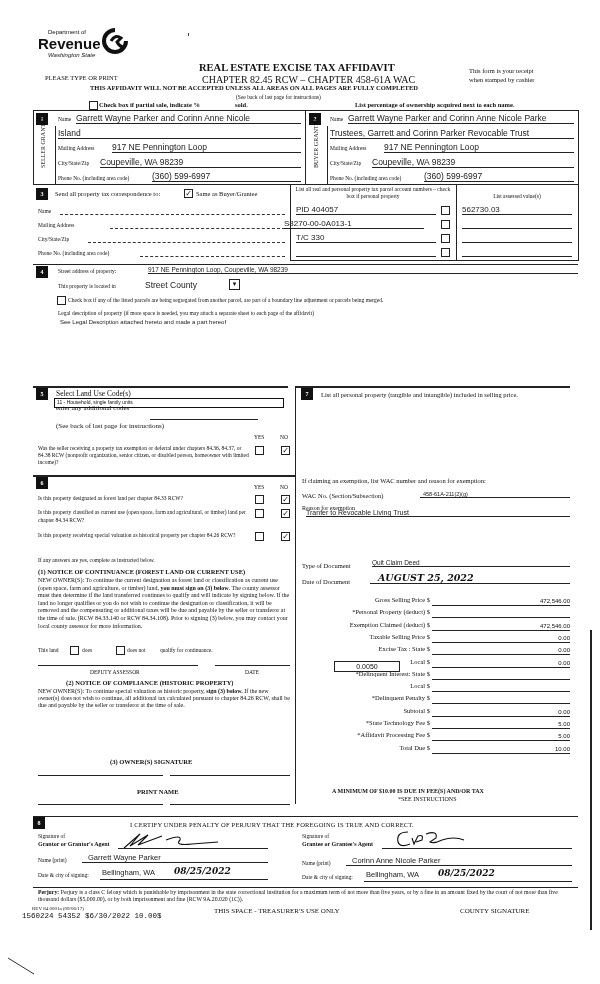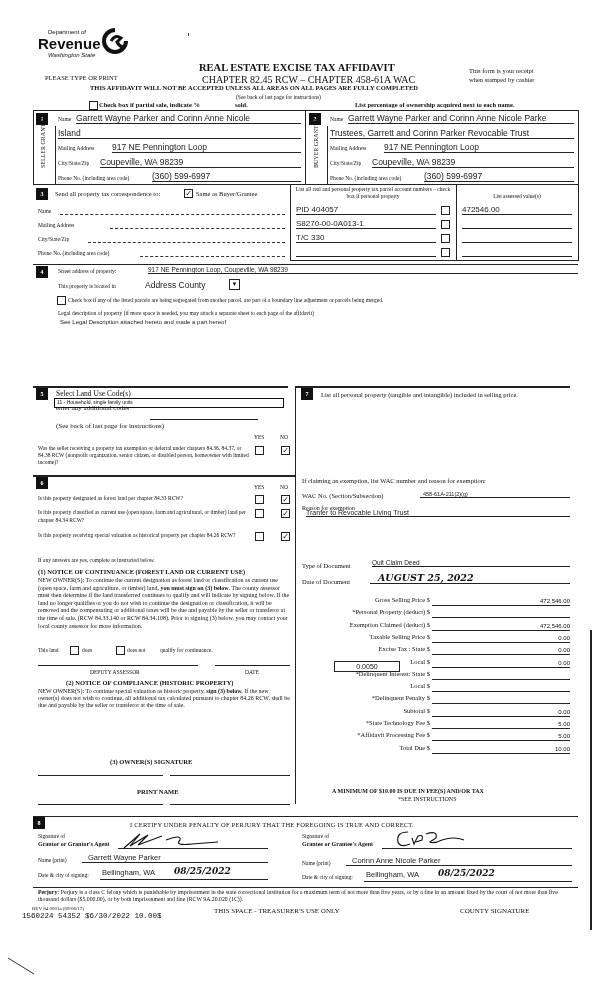--- a/index.html
+++ b/index.html
@@ -98,45 +98,45 @@
 <div class="vb" style="left:456px;top:185px;height:76px;"></div>
 <div class="vb" style="left:578px;top:185px;height:76px;"></div>
 <div class="hb" style="left:290px;top:260px;width:288px;"></div>
 <div class="abs serif xs" style="left:292px;top:186px;width:162px;text-align:center;line-height:7px;">List all real and personal property tax parcel account numbers – check box if personal property</div>
 <div class="abs serif xs" style="left:458px;top:193px;width:118px;text-align:center;">List assessed value(s)</div>
 
 <div id="parcel-rows">
     <div>
       <div class="abs fill line" style="left:296px;top:204px;width:140px;height:11px;font-size:8px;line-height:11px;">PID 404057</div>
       <span class="cb" style="left:441px;top:206px;"></span>
-      <div class="abs fill line" style="left:462px;top:204px;width:110px;height:11px;font-size:8px;line-height:11px;">472546.00</div>
-    </div>
-    <div>
-      <div class="abs fill line" style="left:296px;top:218px;width:140px;height:11px;font-size:8px;line-height:11px;">S8270-00-0A013-1</div>
+      <div class="abs fill line" style="left:462px;top:204px;width:110px;height:11px;font-size:8px;line-height:11px;">562730.03</div>
+    </div>
+    <div>
+      <div class="abs fill line" style="left:284px;top:218px;width:140px;height:11px;font-size:8px;line-height:11px;">S8270-00-0A013-1</div>
       <span class="cb" style="left:441px;top:220px;"></span>
       <div class="abs fill line" style="left:462px;top:218px;width:110px;height:11px;font-size:8px;line-height:11px;"></div>
     </div>
     <div>
       <div class="abs fill line" style="left:296px;top:232px;width:140px;height:11px;font-size:8px;line-height:11px;">T/C 330</div>
       <span class="cb" style="left:441px;top:234px;"></span>
       <div class="abs fill line" style="left:462px;top:232px;width:110px;height:11px;font-size:8px;line-height:11px;"></div>
     </div>
     <div>
       <div class="abs fill line" style="left:296px;top:246px;width:140px;height:11px;font-size:8px;line-height:11px;"></div>
       <span class="cb" style="left:441px;top:248px;"></span>
       <div class="abs fill line" style="left:462px;top:246px;width:110px;height:11px;font-size:8px;line-height:11px;"></div>
     </div>
   </div>
 
 <div class="hb" style="left:33px;top:264px;width:545px;"></div>
 <div class="abs num" style="left:36px;top:266px;">4</div>
 <div class="abs serif xs" style="left:58px;top:268px;">Street address of property:</div>
 <div class="abs fill line" style="left:148px;top:266px;width:430px;font-size:6.5px;">917 NE Pennington Loop, Coupeville, WA 98239</div>
 <div class="abs serif xs" style="left:58px;top:283px;">This property is located in</div>
-<div class="abs fill" style="left:145px;top:280px;width:70px;font-size:8.5px;">Address County</div>
+<div class="abs fill" style="left:145px;top:280px;width:70px;font-size:8.5px;">Street County</div>
 <span class="cb" style="left:229px;top:279px;width:11px;height:11px;font-size:7px;line-height:9px;">▾</span>
 <span class="cb" style="left:57px;top:296px;"></span>
 <div class="abs serif xs" style="left:68px;top:297px;white-space:nowrap;">Check box if any of the listed parcels are being segregated from another parcel, are part of a boundary line adjustment or parcels being merged.</div>
 <div class="abs serif xs" style="left:58px;top:310px;white-space:nowrap;">Legal description of property (if more space is needed, you may attach a separate sheet to each page of the affidavit)</div>
 <div class="abs fill" style="left:60px;top:319px;font-size:6px;">See Legal Description attached hereto and made a part hereof</div>
 
 <div class="hb" style="left:33px;top:386px;width:255px;height:2px;"></div>
 <div class="vb" style="left:295px;top:386px;height:418px;"></div>
 <div class="abs num" style="left:36px;top:388px;">5</div>
 <div class="abs serif" style="left:56px;top:389px;font-size:7.5px;">Select Land Use Code(s)</div>

